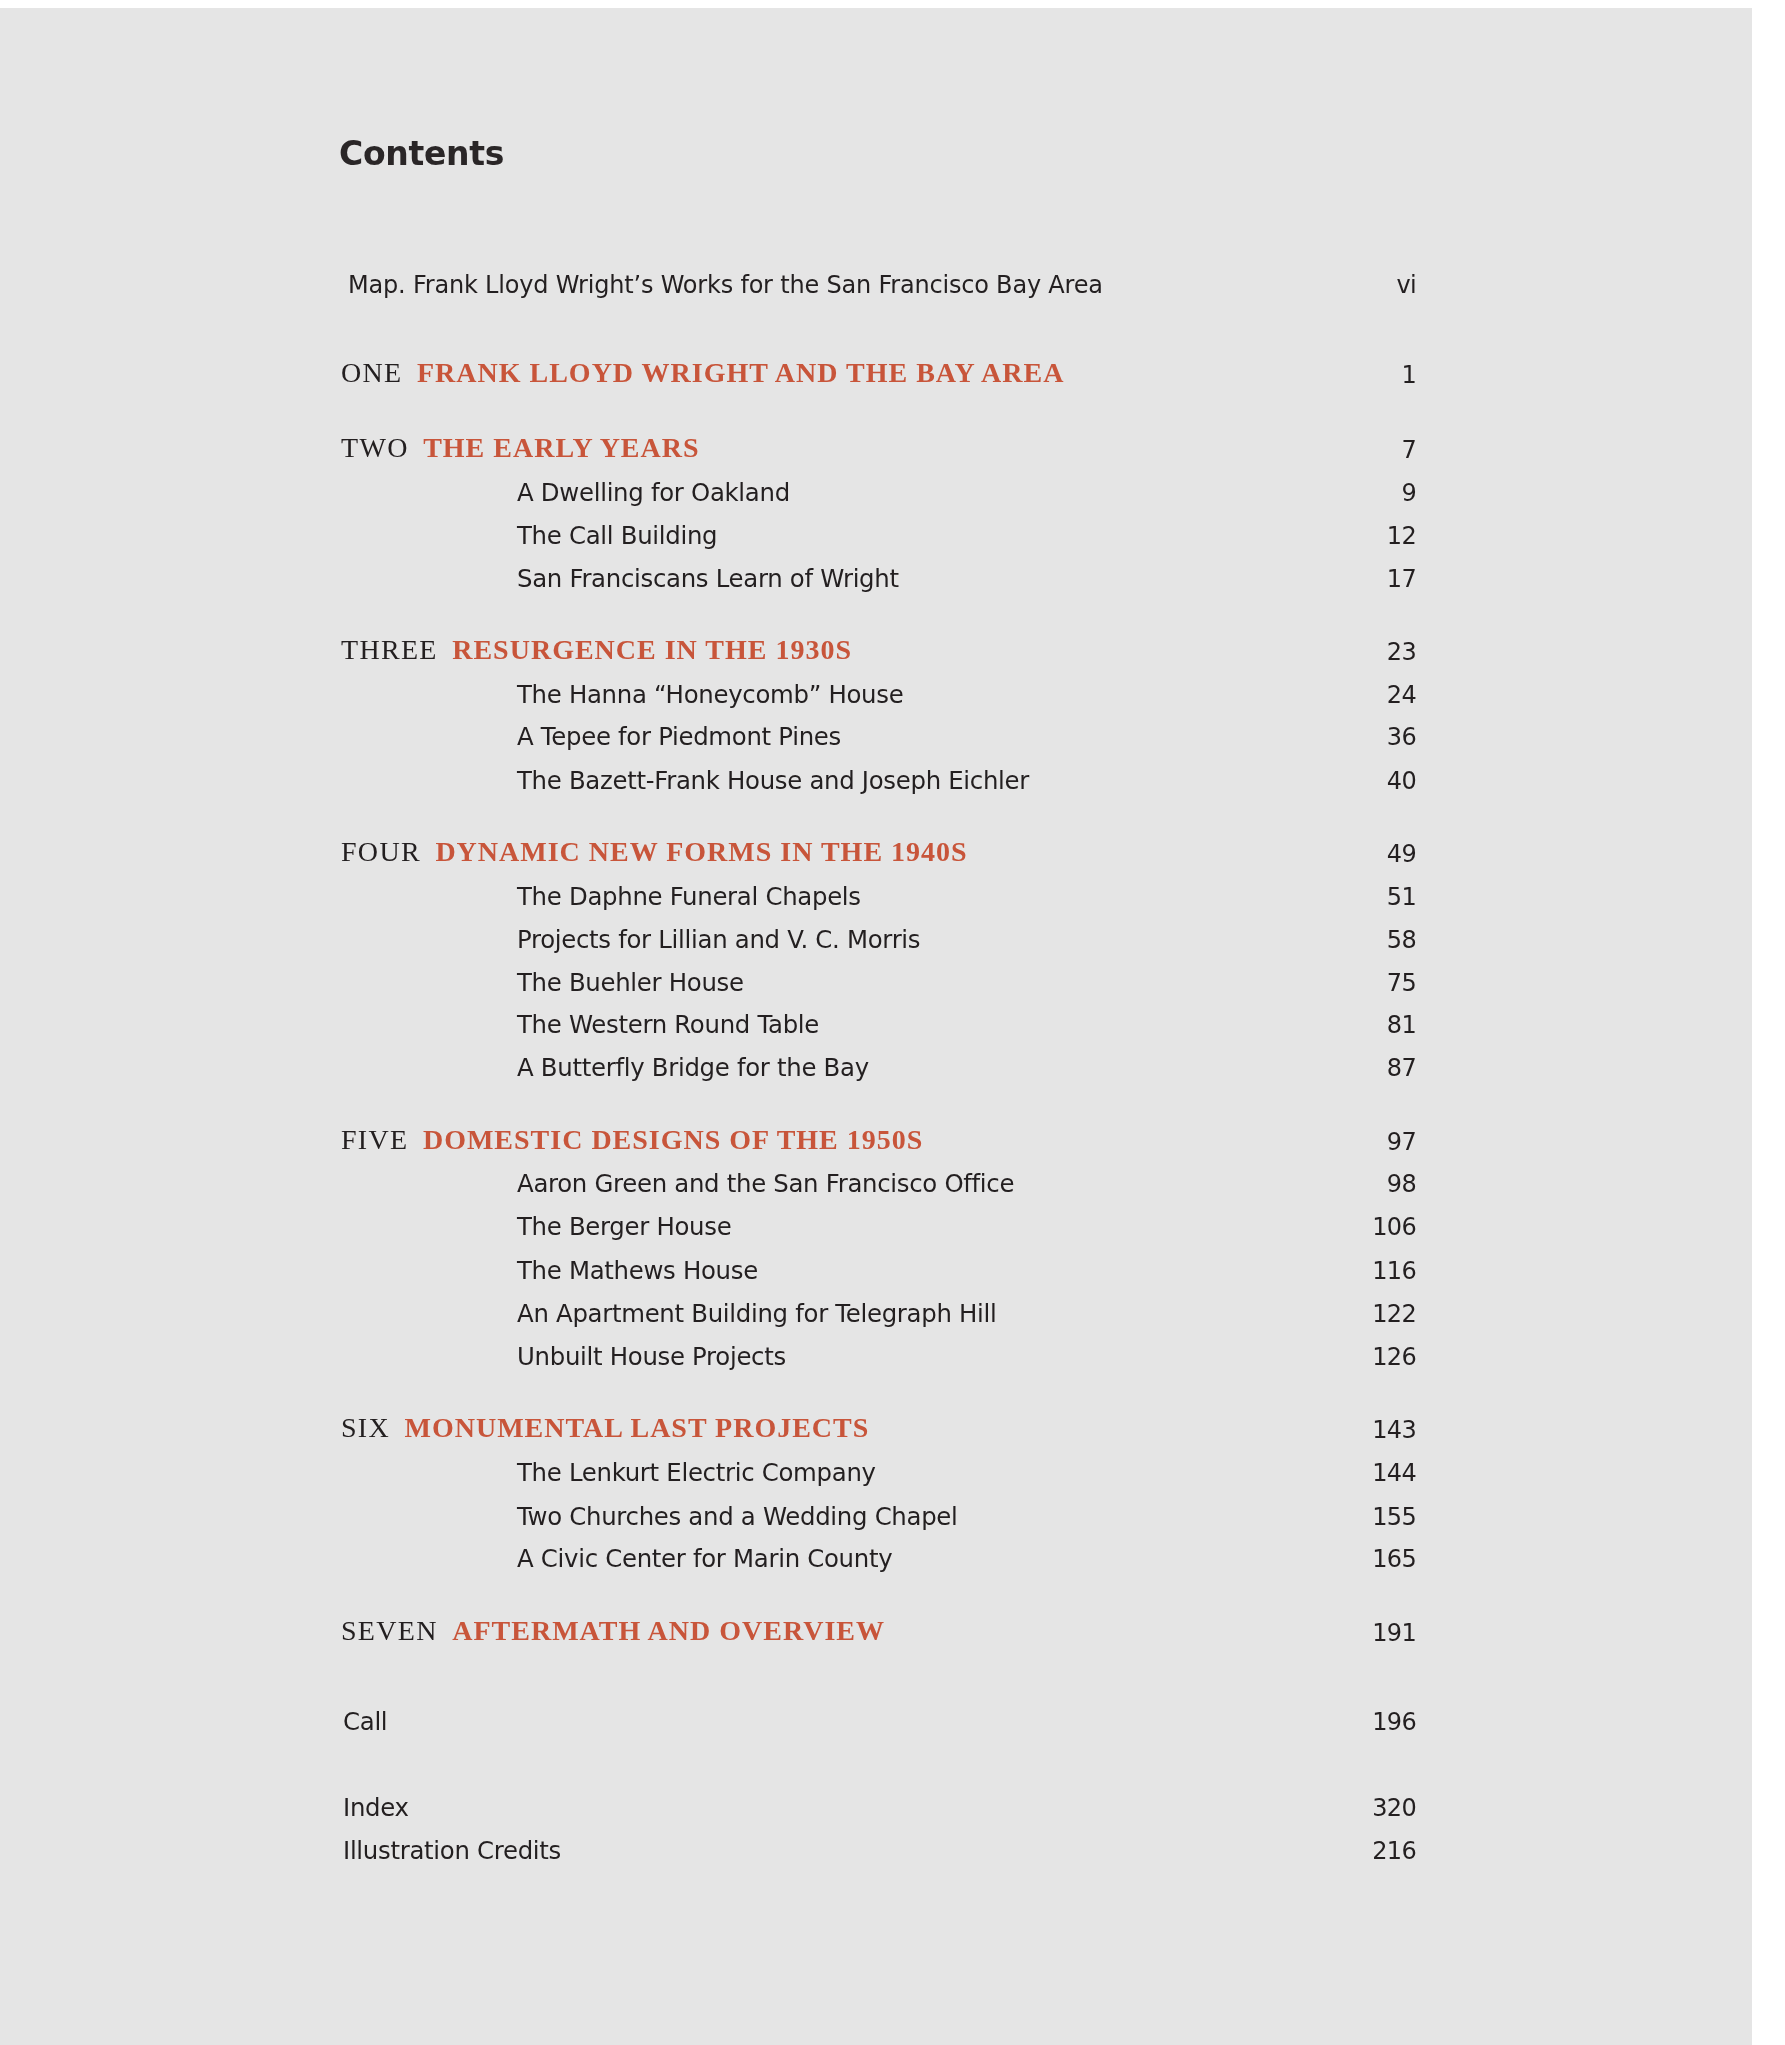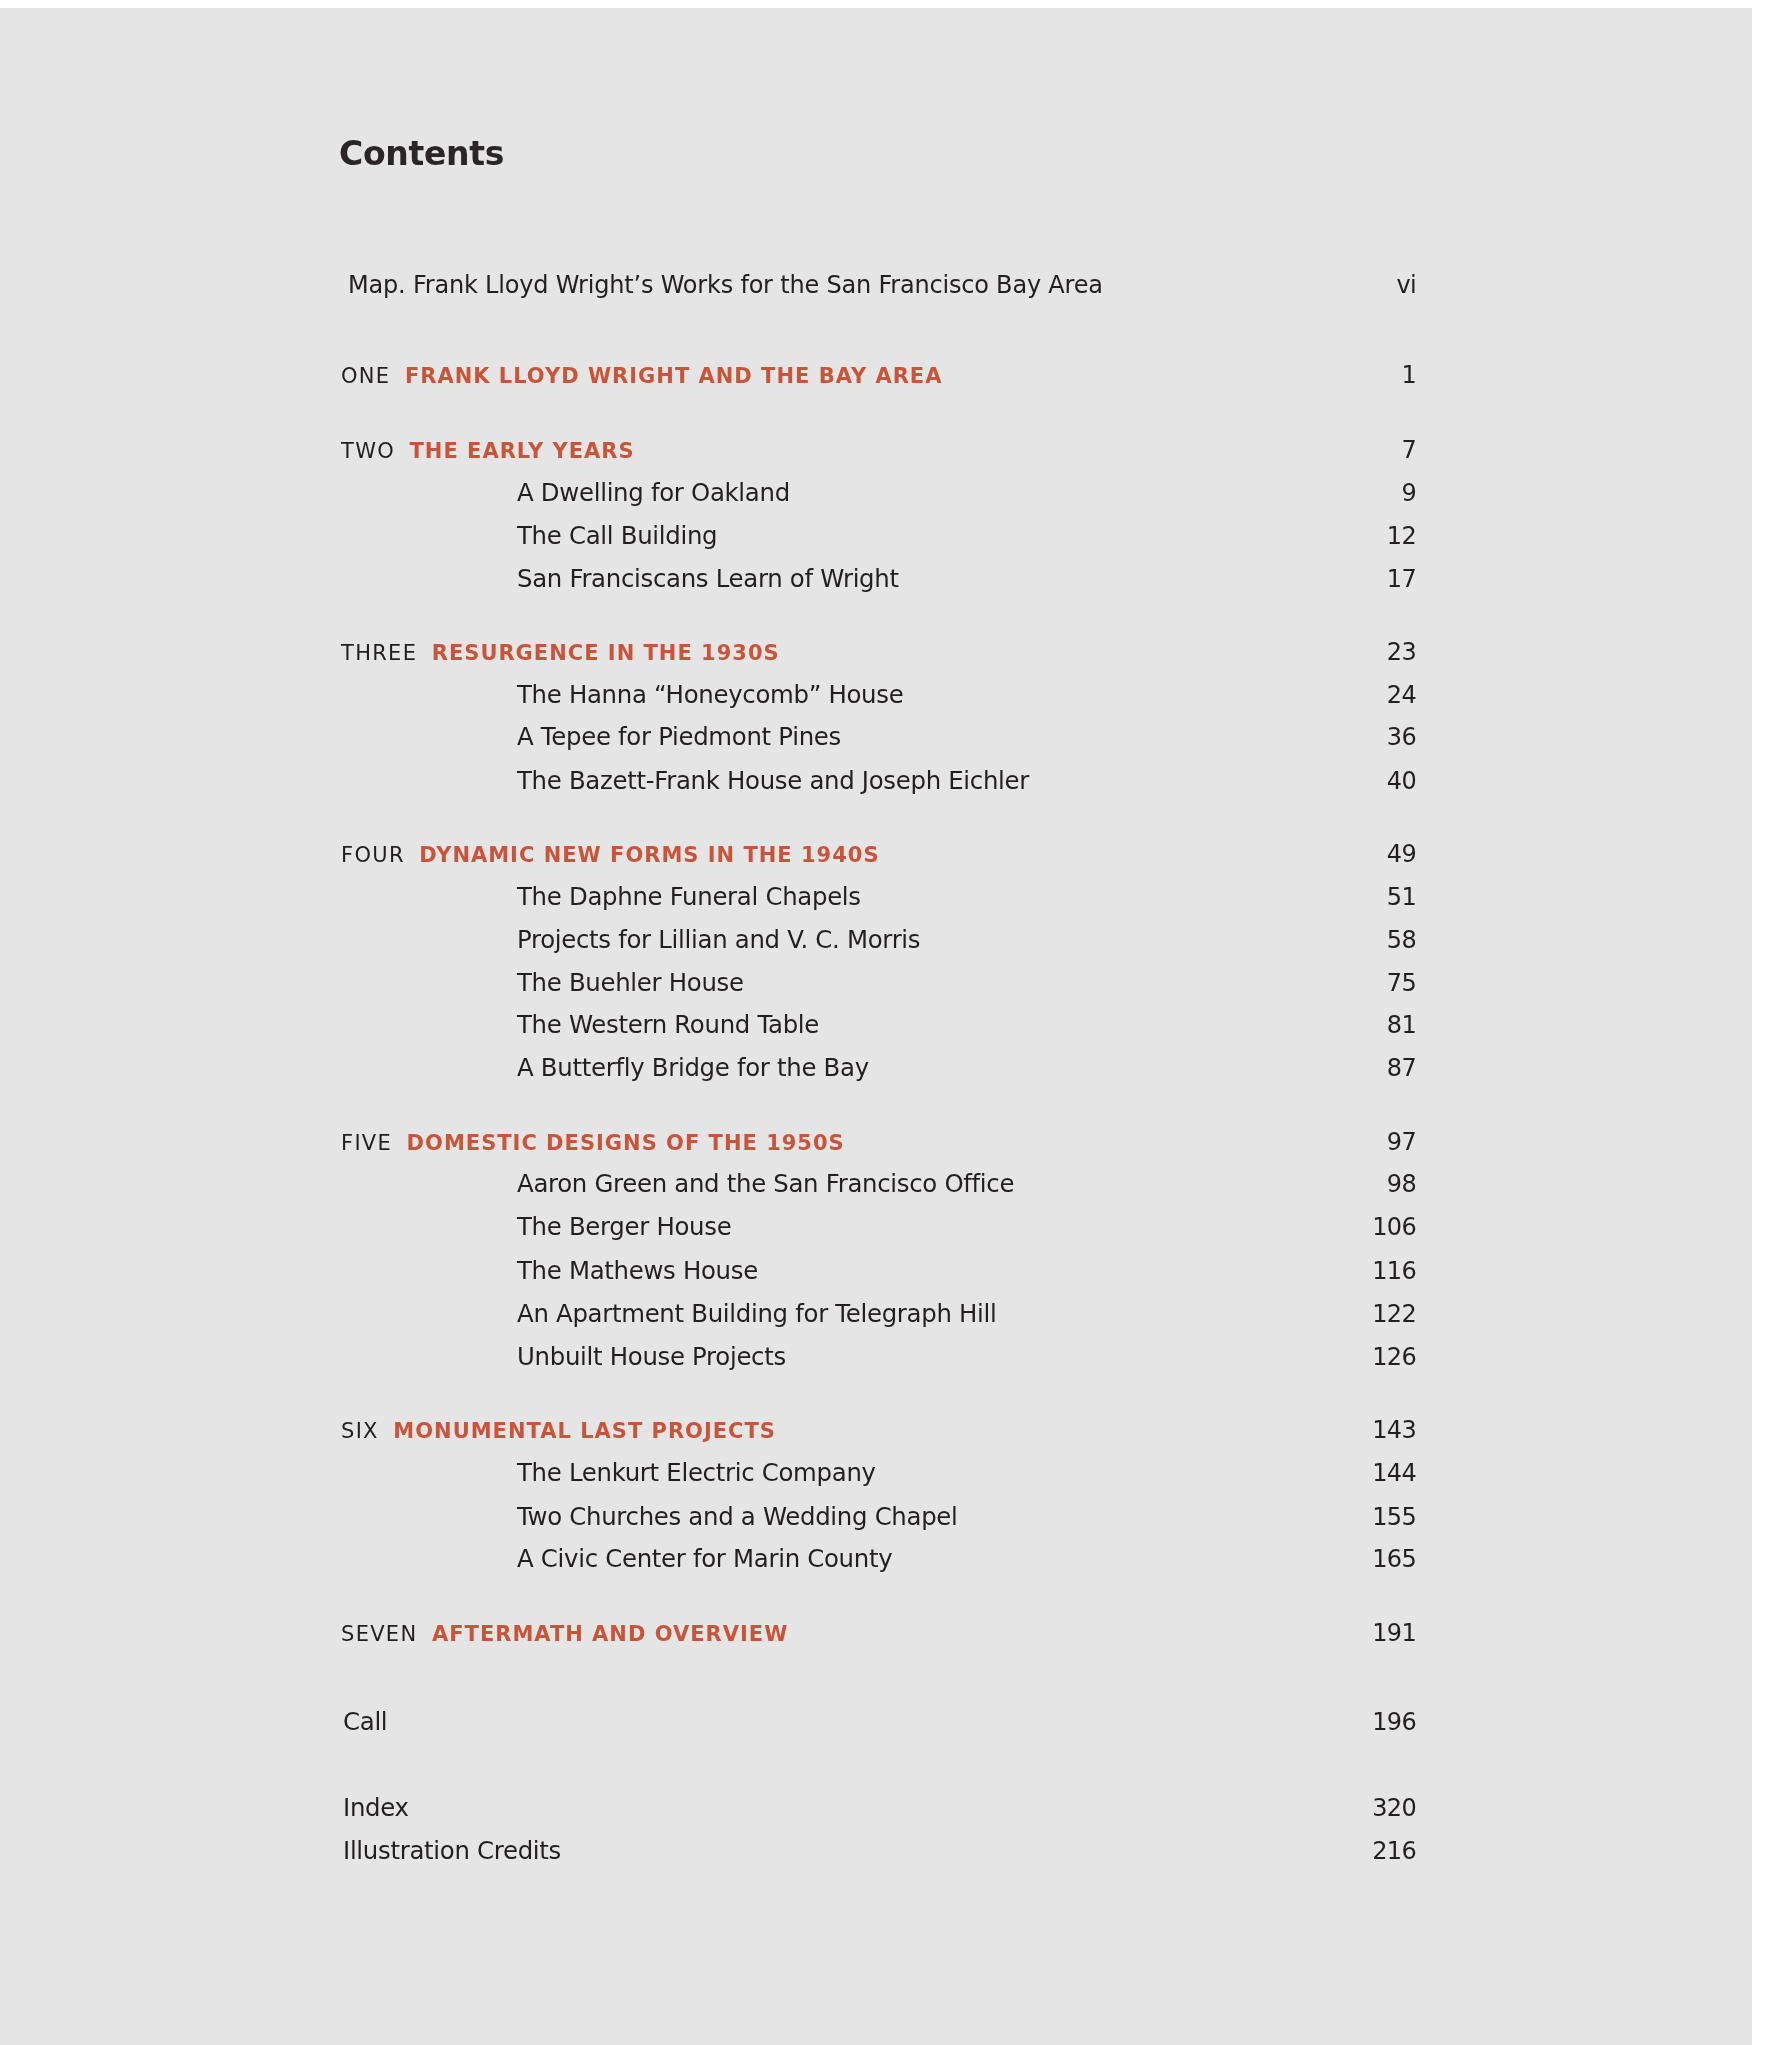--- a/index.html
+++ b/index.html
@@ -57,21 +57,22 @@
     }
     .front .label {
       left: 340px;
       font-size: 24px;
       color: #231f20;
       letter-spacing: -0.2px;
       margin-left: 8px;
     }
     .chapter .label {
       left: 341px;
-      font-size: 21px;
+      font-size: 28px;
+      font-family: Liberation Serif, serif;
     }
     .chapter .num-word {
       font-weight: normal;
       letter-spacing: 1.3px;
       color: #231f20;
       margin-right: 14.5px;
     }
     .chapter .chap-title {
       font-weight: bold;
       letter-spacing: 1px;

